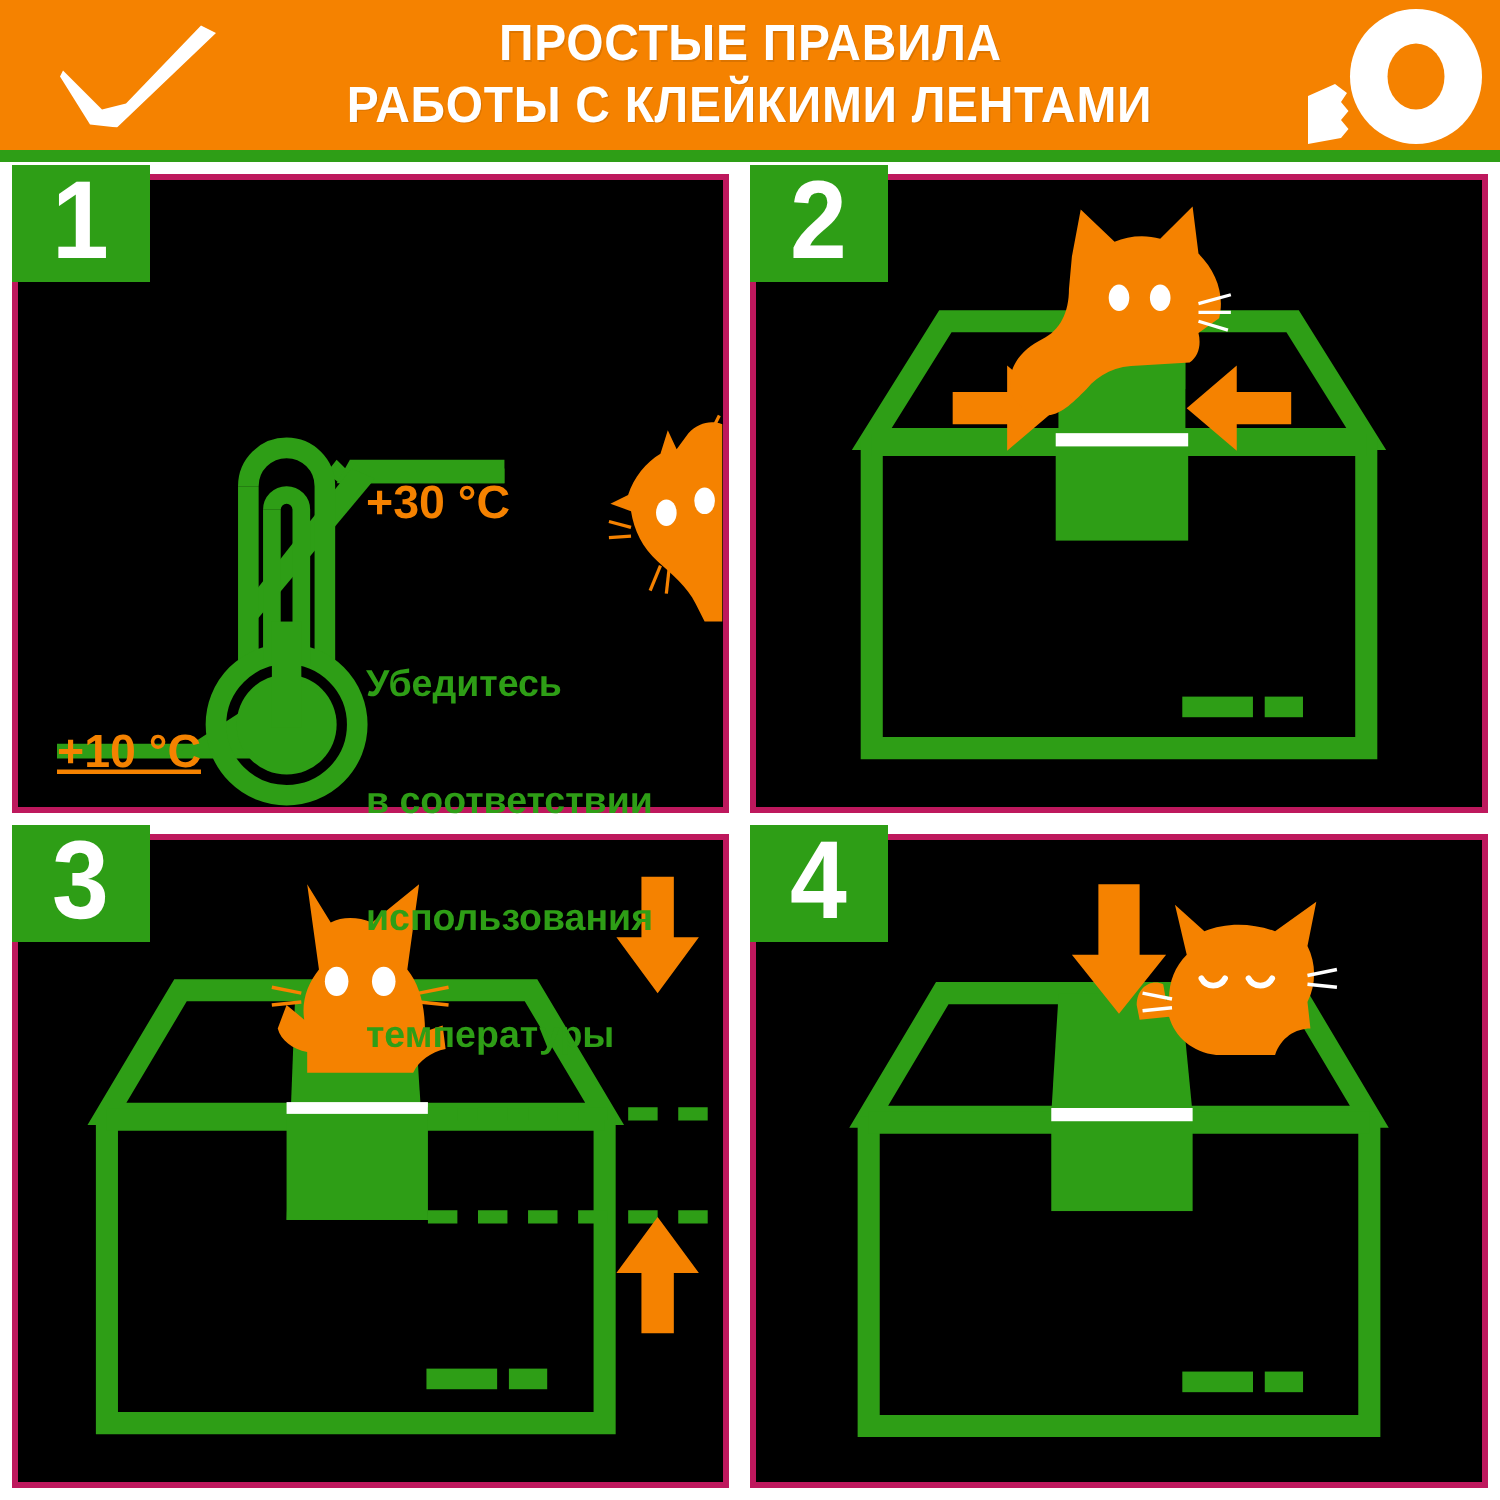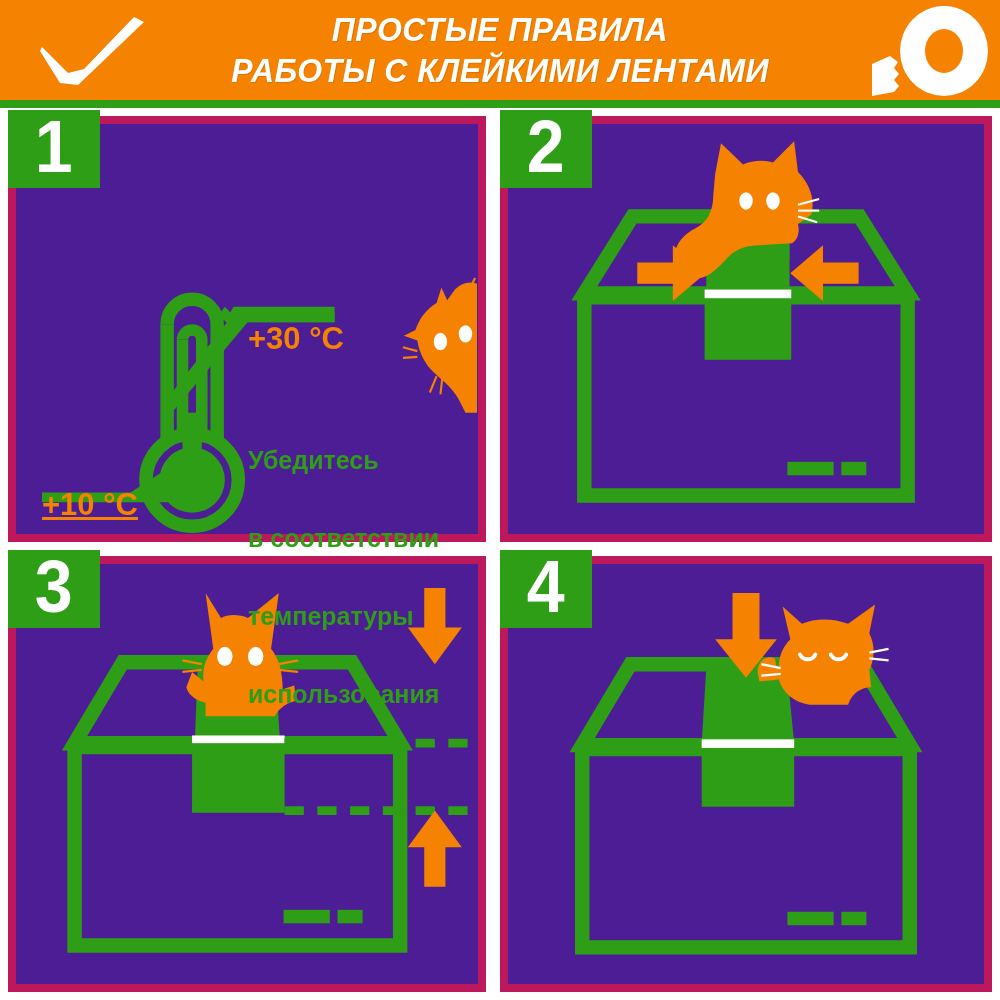--- a/index.html
+++ b/index.html
@@ -6,32 +6,32 @@
   body{width:1000px;height:1000px;overflow:hidden;
        font-family:"Liberation Sans","DejaVu Sans",sans-serif;}
 
   #poster{position:relative;width:1000px;height:1000px;background:#fff;}
 
   
   .header{position:absolute;left:0;top:0;width:1000px;height:100px;
           background:#F58200;overflow:hidden;}
   .hdr-check{position:absolute;left:38px;top:13px;width:120px;height:72px;}
   .hdr-title{position:absolute;left:150px;top:4px;width:700px;height:92px;
-             display:flex;flex-direction:column;justify-content:center;align-items:center;font-style:italic;}
+             display:flex;flex-direction:column;justify-content:center;align-items:center;}
   .hdr-line{color:#ffffff;font-weight:bold;font-size:34px;line-height:41px;
             letter-spacing:0.5px;white-space:nowrap;
             transform:scaleX(0.94);transform-origin:center;
             text-shadow:1px 1px 0 rgba(0,0,0,0.10);}
   .hdr-roll{position:absolute;left:872px;top:6px;width:128px;height:90px;}
 
   .hdr-underline{position:absolute;left:0;top:100px;width:1000px;height:8px;background:#2E9E16;}
 
   
-  .panel{position:absolute;background:#4c1d95;box-sizing:border-box;
-         border:8px solid #be185d;}
+  .panel{position:absolute;background:#000000;box-sizing:border-box;
+         border:4px solid #be185d;}
   #p1{left:8px;  top:116px; width:478px; height:426px;}
   #p2{left:500px;top:116px; width:492px; height:426px;}
   #p3{left:8px;  top:556px; width:478px; height:436px;}
   #p4{left:500px;top:556px; width:492px; height:436px;}
 
   .badge{position:absolute;background:#2E9E16;width:92px;height:78px;
          display:flex;align-items:center;justify-content:center;z-index:6;}
   .badge-num{color:#ffffff;font-weight:bold;font-size:74px;line-height:74px;
              transform:scaleX(0.92) translateY(-2px);transform-origin:center;}
   #b1{left:8px;  top:110px;}
@@ -123,22 +123,22 @@
         </g>
       </g>
     </svg>
 
     <div id="lbl-30">+30 °C</div>
     <div id="lbl-10">+10 °C</div>
 
     <div class="txt" id="t1">
       <div>Убедитесь</div>
       <div>в соответствии</div>
+      <div>использования</div>
       <div>температуры</div>
-      <div>использования</div>
     </div>
   </div>
 
   <div class="panel" id="p2">
     <svg class="stage" viewBox="0 0 492 426">
 
       <g fill="none" stroke="#2E9E16" stroke-width="15">
 
         <path d="M128 96 L364 96 L414 176 L78 176 Z"></path>
 

